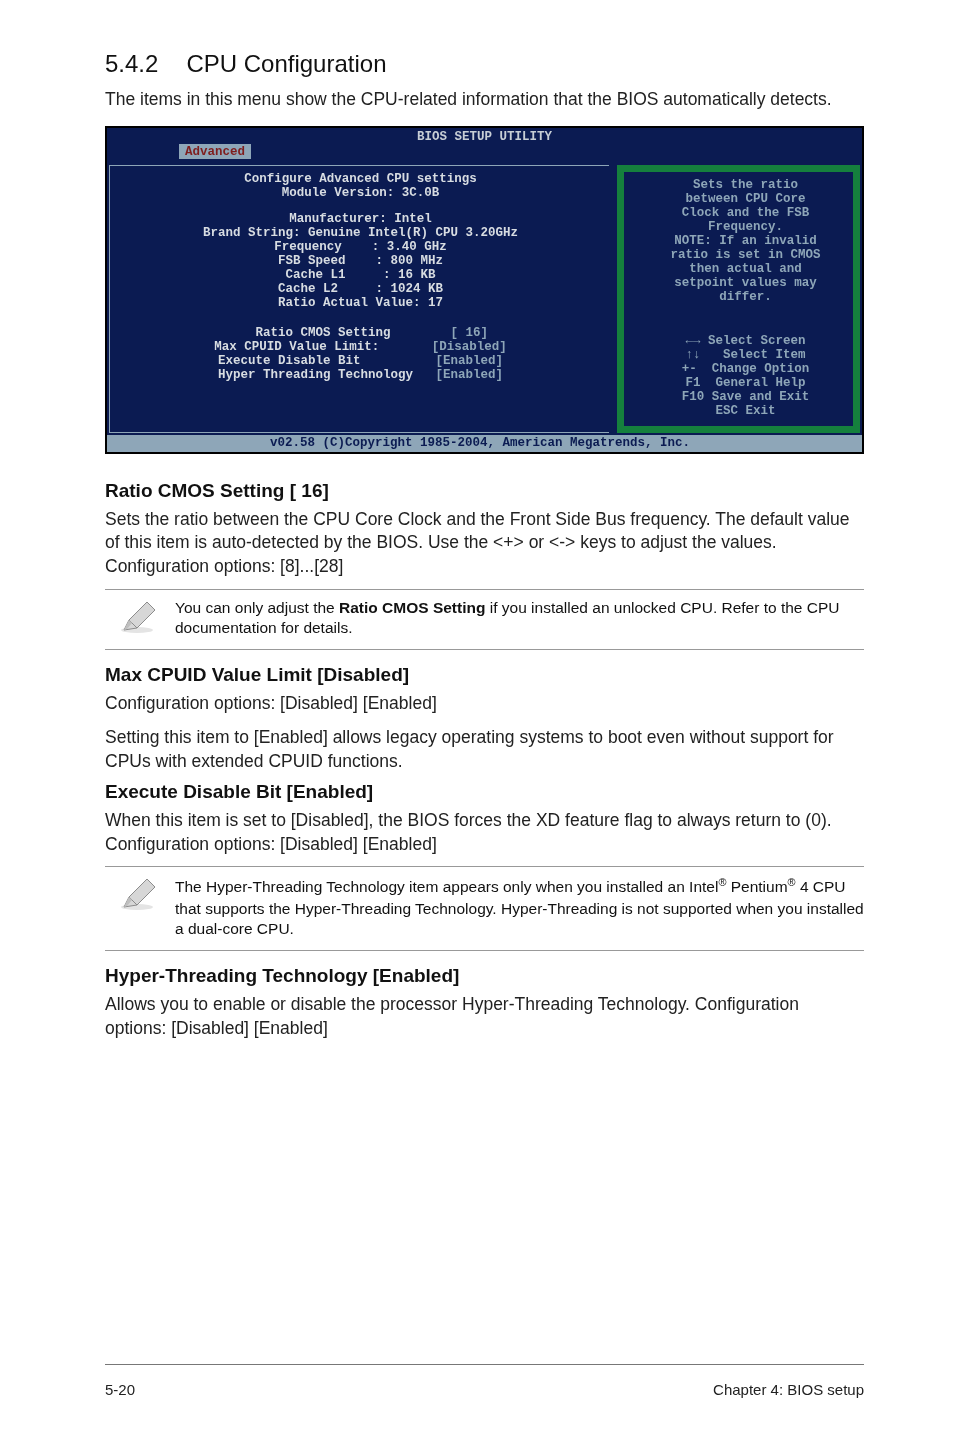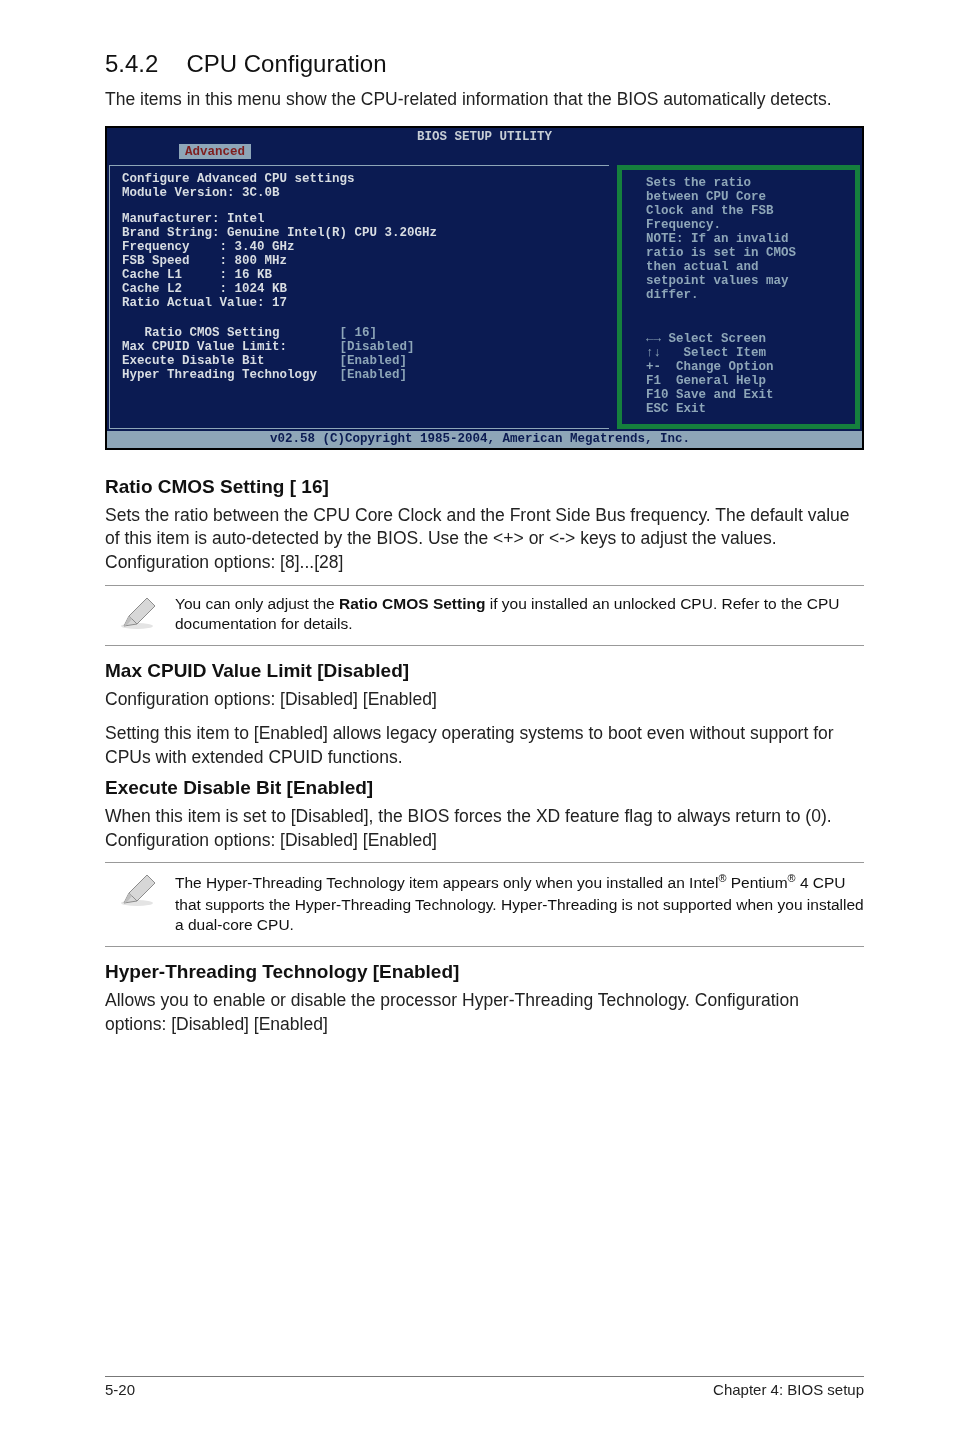--- a/index.html
+++ b/index.html
@@ -46,31 +46,32 @@
     position: absolute;
     left: 72px;
     top: 0;
     background: #8ea6b8;
     color: #7f1d1d;
     padding: 1px 6px 0 6px;
   }
   .bios-body {
     display: flex;
     gap: 8px;
+    text-align: center;
   }
   .bios-left {
     flex: 0 0 500px;
     border: 1px solid #8ea6b8;
     border-right: none;
     margin: 2px 0 2px 2px;
     padding: 6px 10px 20px 12px;
   }
   .bios-right {
     flex: 1 1 auto;
-    border: 5px solid #15803d;
+    border: 7px solid #15803d;
     margin: 2px 2px 2px 0;
     padding: 6px 10px 8px 24px;
   }
   .bios-left .hl, .bios-right .hl { color: #d8dde2; }
   .bios-left .row { white-space: pre; }
   .bios-left .section-gap { height: 12px; }
   .bios-left .big-gap { height: 16px; }
   .bios-right .info { display:block; margin-bottom: 16px; }
   .bios-right .keys { white-space: pre; }
   .bios-footer {
@@ -92,21 +93,21 @@
   .note-text .bold { font-weight: bold; }
   .sup { font-size: 0.7em; vertical-align: super; }
 
   
   .pencil-svg { width: 40px; height: 34px; }
 
   
   .page-footer {
     flex-shrink: 0;
     border-top: 1px solid #777;
-    padding-top: 4px;
+    padding-top: 16px;
     display: flex;
     justify-content: space-between;
     font-size: 15px;
     color: #222;
     margin-top: 28px;
   }
 </style>
 </head>
 <body>
 

